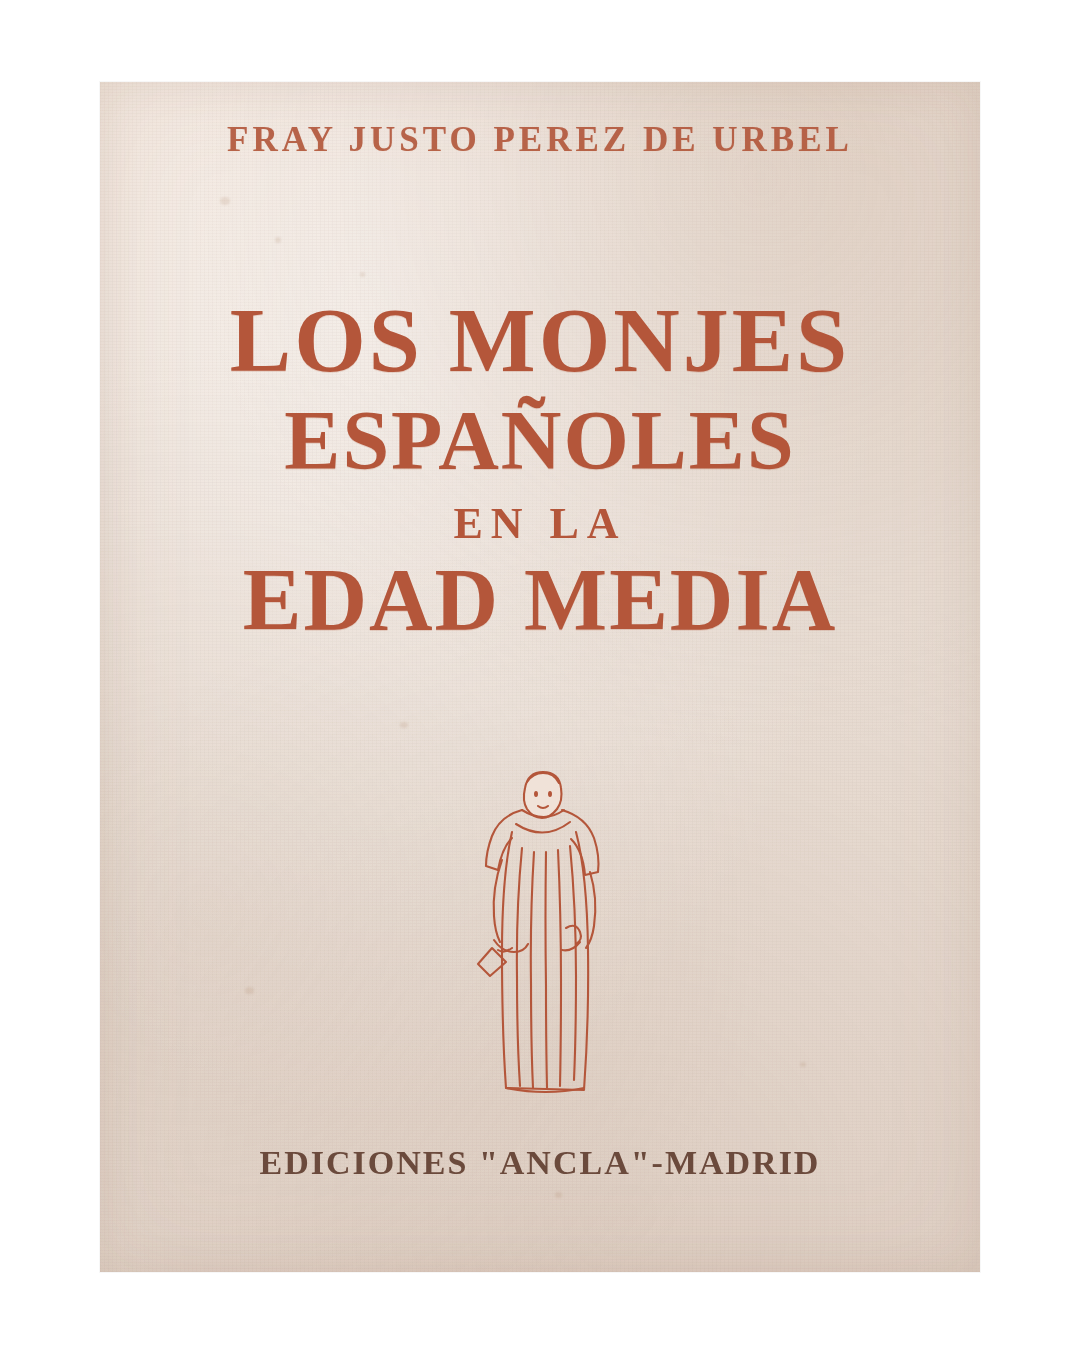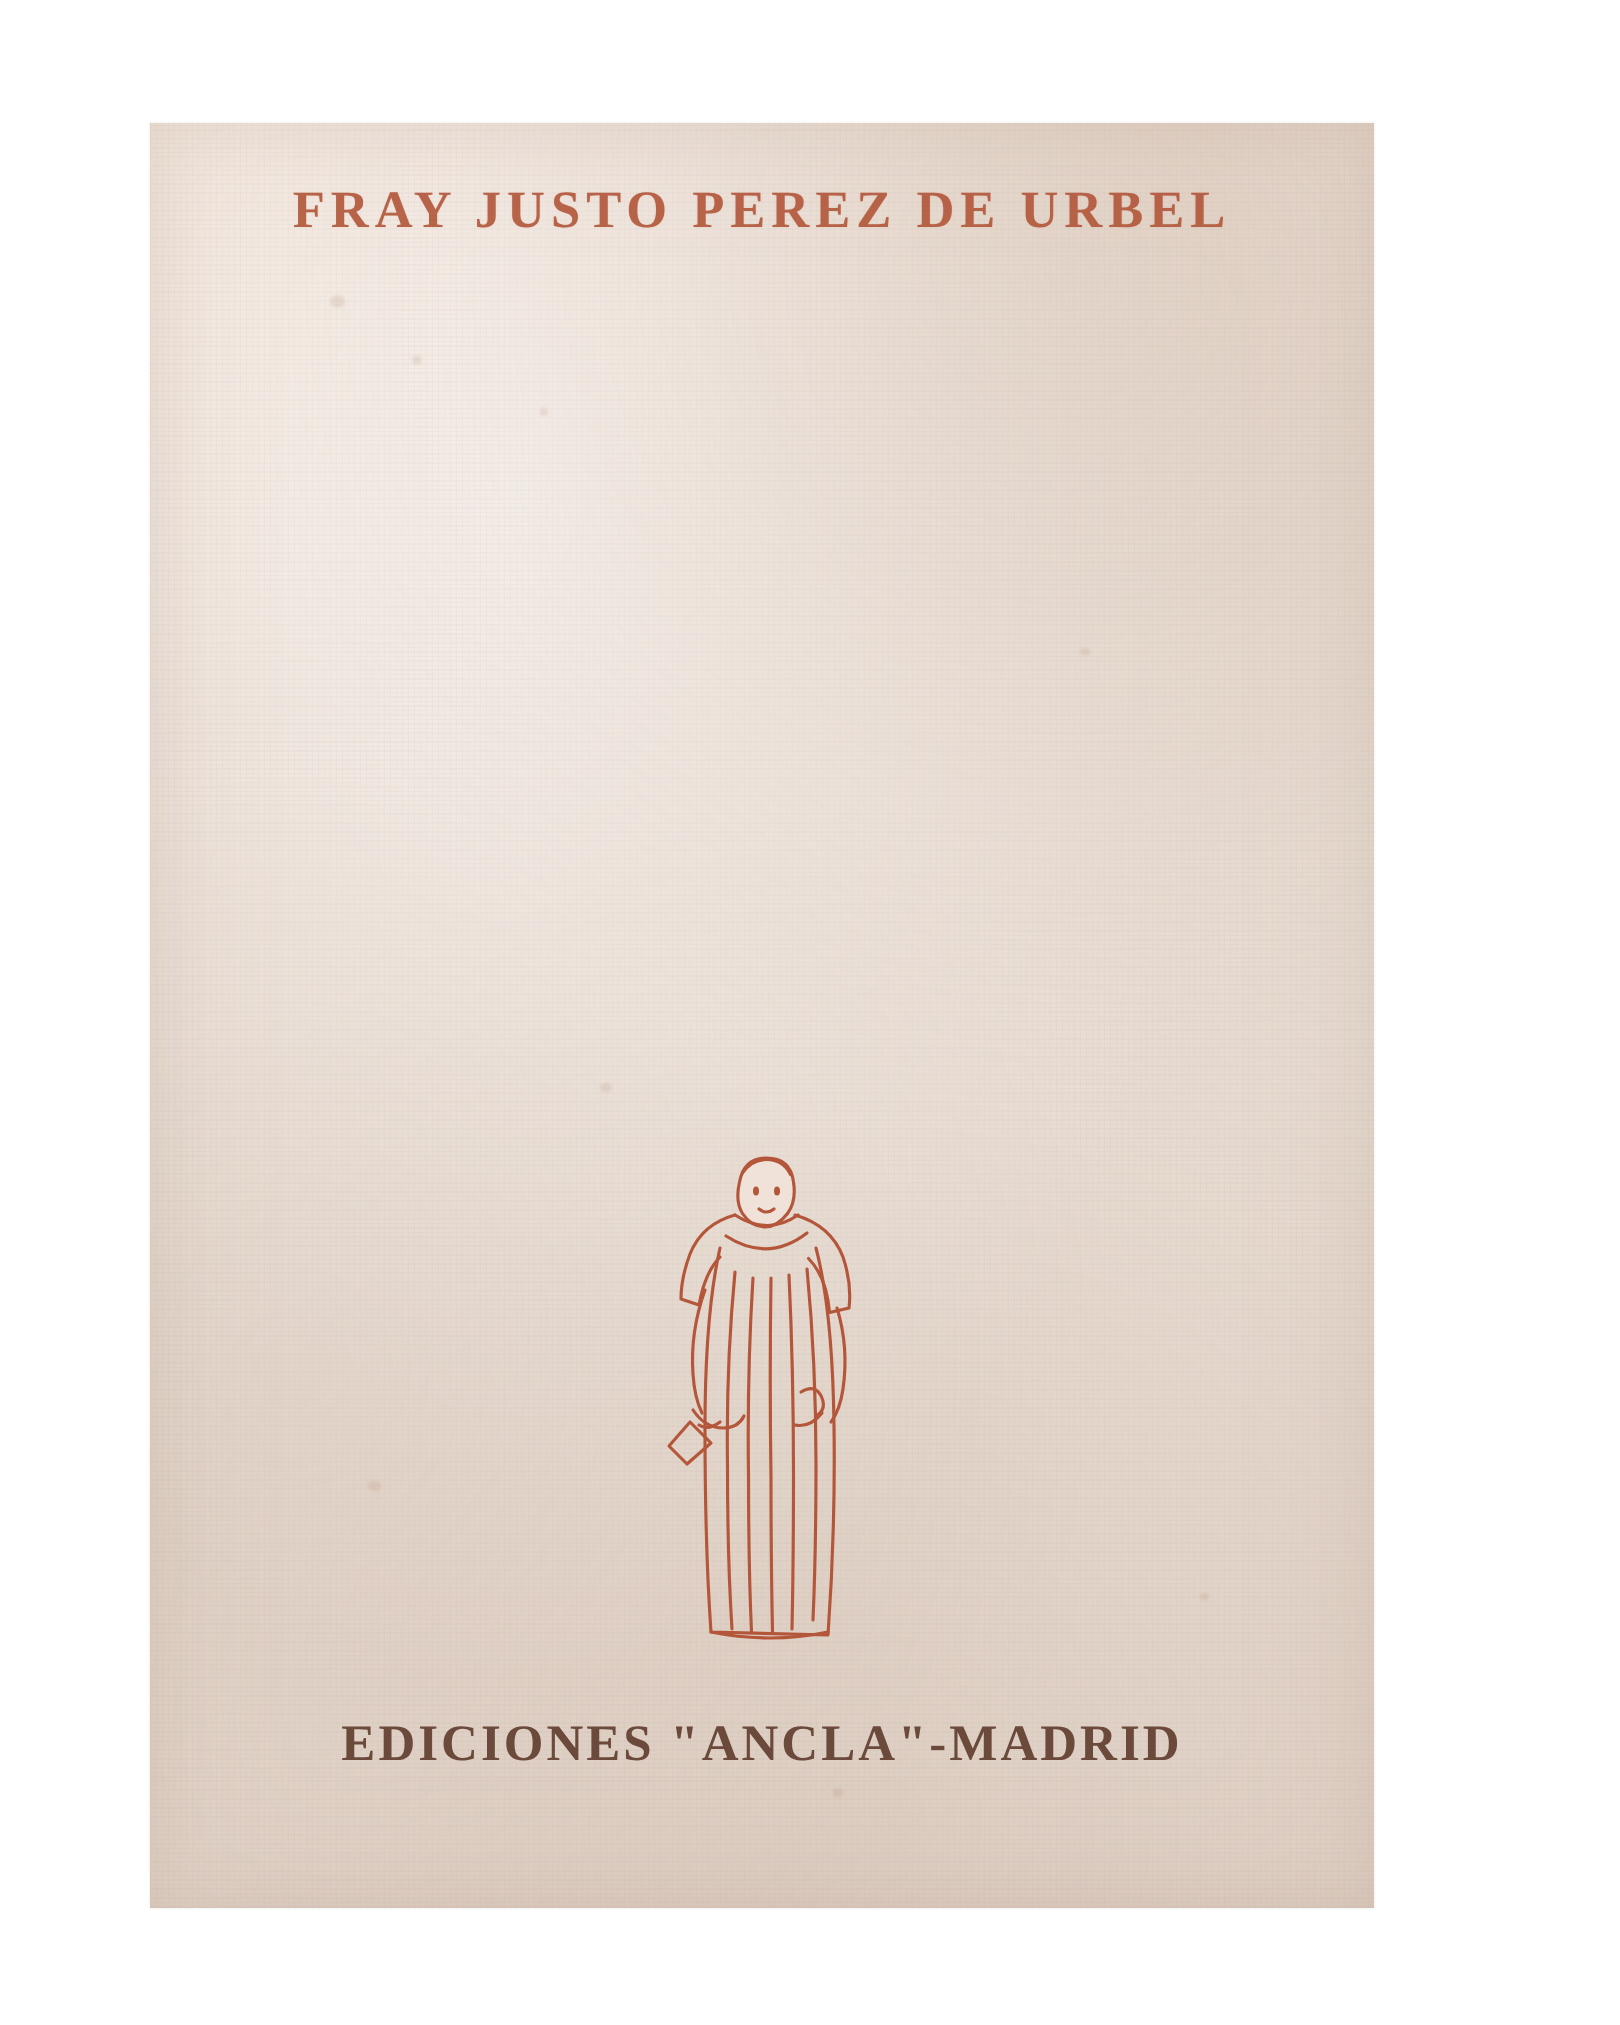--- a/index.html
+++ b/index.html
@@ -19,21 +19,21 @@
     width: 1080px;
     height: 1350px;
     background: #ffffff;
   }
 
   
   #cover {
     position: absolute;
     left: 100px;
     top: 82px;
-    width: 816px;
+    width: 880px;
     height: 1190px;
     background:
       radial-gradient(ellipse at 30% 20%, rgba(255,255,255,0.55) 0%, rgba(255,255,255,0) 60%),
       linear-gradient(160deg, #efe1d6 0%, #eaded4 25%, #e9ded5 55%, #e3d5cb 100%);
     box-shadow: 0 0 0 1px rgba(0,0,0,0.03);
   }
 
   
   #grain {
     position: absolute;
@@ -156,20 +156,26 @@
     <div class="spot" style="left:175px; top:155px; width:6px; height:6px;"></div>
     <div class="spot" style="left:260px; top:190px; width:5px; height:5px;"></div>
     <div class="spot" style="left:620px; top:350px; width:7px; height:5px;"></div>
     <div class="spot" style="left:300px; top:640px; width:8px; height:6px;"></div>
     <div class="spot" style="left:145px; top:905px; width:9px; height:7px;"></div>
     <div class="spot" style="left:700px; top:980px; width:6px; height:5px;"></div>
     <div class="spot" style="left:455px; top:1110px; width:7px; height:6px;"></div>
 
     <div id="author">FRAY JUSTO PEREZ DE URBEL</div>
 
+    <div id="title-block">
+      <div class="line1">LOS MONJES</div>
+      <div class="line2">ESPAÑOLES</div>
+      <div class="line3">EN LA</div>
+      <div class="line4">EDAD MEDIA</div>
+    </div>
 
     <svg id="monk" viewBox="0 0 220 360">
       <g fill="none" stroke="#b4563a" stroke-width="2.1" stroke-linecap="round" stroke-linejoin="round">
 
         <path d="M95 36 q3 -16 18 -16 q16 0 18 16 q2 13 -4 21 q-7 9 -15 9 q-9 0 -15 -9 q-5 -8 -2 -21 z" fill="#f0e2d8"></path>
         <path d="M97 30 q6 -9 16 -9 q11 0 16 10"></path>
         <ellipse cx="106" cy="42" rx="2" ry="3" fill="#b4563a" stroke="none"></ellipse>
         <ellipse cx="120" cy="42" rx="2" ry="3" fill="#b4563a" stroke="none"></ellipse>
         <path d="M108 54 q5 4 10 0"></path>
 

